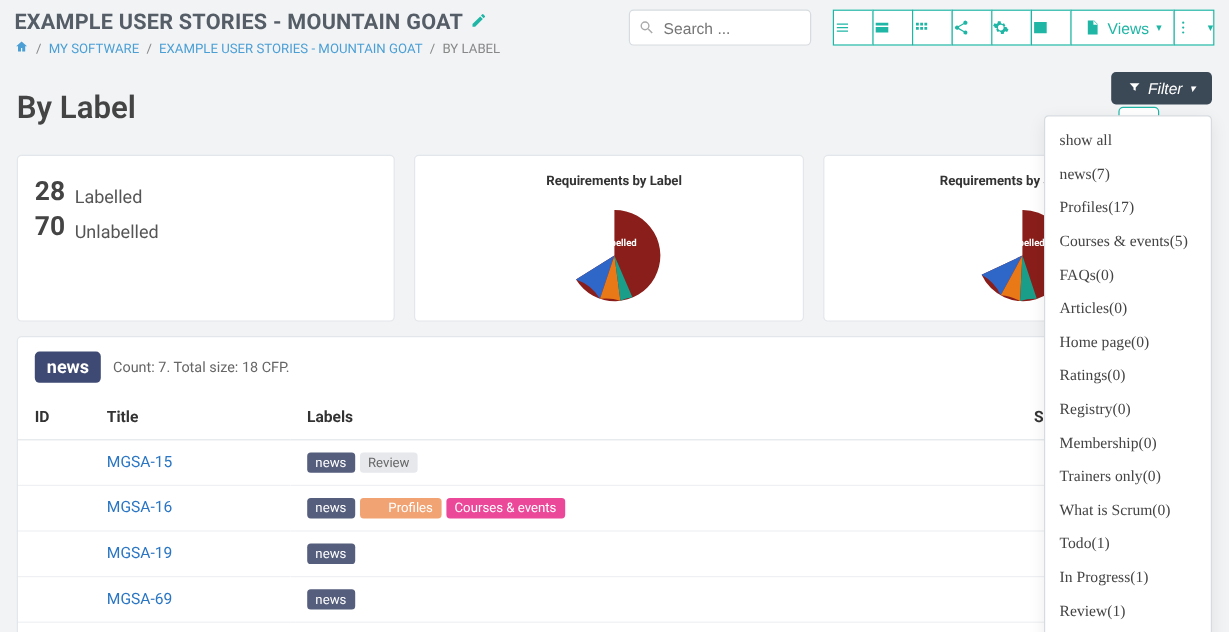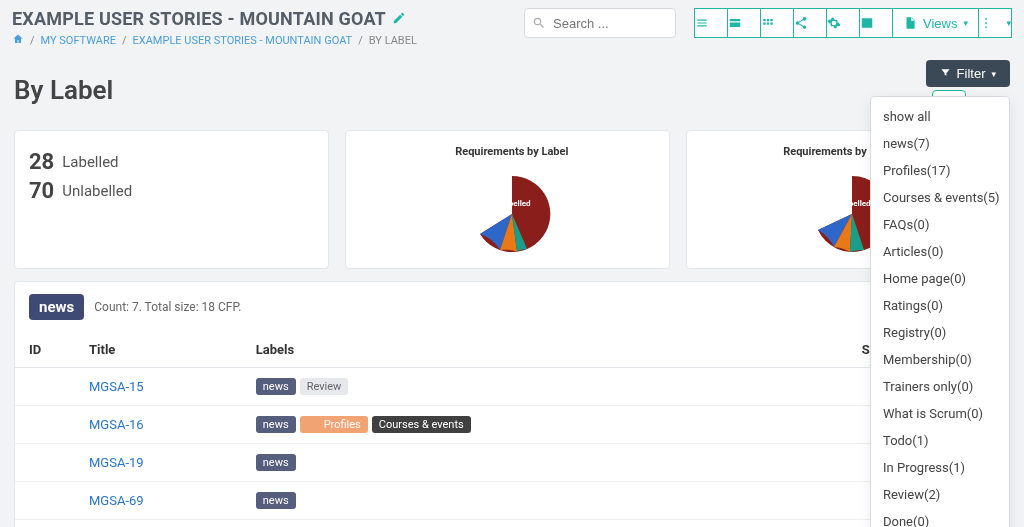--- a/index.html
+++ b/index.html
@@ -17,52 +17,52 @@
   .search-wrap input { width:152px; height:30px; border:1px solid #d7dbe0; border-radius:4px; padding:4px 8px 4px 28px; font-size:13px; background:#fff; }
   .search-wrap svg { position:absolute; left:8px; top:8px; width:14px; height:14px; fill:#aaa;}
   .tb-tools { display:flex; gap:0; margin-left:8px;}
   .tool-btn { border:1px solid #1fb6a5; background:#fff; color:#1fb6a5; height:30px; min-width:34px; display:flex; align-items:center; justify-content:space-between; font-size:13px; cursor:pointer; }
   .tool-btn + .tool-btn { margin-left:-1px; }
   .tool-btn svg { width:14px; height:14px; fill:#1fb6a5; }
   .tool-btn.views { padding:0 10px; gap:6px; }
   .tool-btn.views span.caret{ font-size:9px;}
   .page-heading { font-size:26px; color:#444; font-weight:600; padding:6px 14px 10px 14px; display:flex; align-items:center;}
   .page-heading .filter-wrap { margin-left:auto; position:relative;}
-  .filter-btn { background:#3b4856; color:#fff; border:none; border-radius:4px; font-size:13px; padding:6px 14px; display:flex; align-items:center; gap:6px; cursor:pointer;}
+  .filter-btn { background:#3b4856; color:#fff; border:none; border-radius:4px; font-size:13px; padding:6px 14px; display:flex; align-items:center; gap:6px; cursor:pointer;font-style:italic;}
   .filter-btn svg{ width:11px; height:11px; fill:#fff;}
   .filter-btn .caret{ font-size:9px;}
   .more-dots { border:1px solid #1fb6a5; background:#fff; color:#1fb6a5; height:30px; width:34px; display:inline-flex; align-items:center; justify-content:center; border-radius:4px; margin-left:6px; cursor:pointer;}
   .boards { display:flex; gap:16px; padding:0 14px 12px 14px;}
   .card { background:#fff; border:1px solid #e3e6ea; border-radius:4px; padding:14px; }
   .card.summary { flex:0 0 315px; }
   .card.chart { flex:1; min-width:0;padding-left:23px; }
-  .summary-line{ display:flex; align-items:center; gap:8px; margin:4px 0; }
+  .summary-line{ display:flex; align-items:flex-end; gap:8px; margin:4px 0; }
   .summary-line .num{ font-size:22px; font-weight:700; color:#444;}
   .summary-line .lbl{ font-size:15px; color:#555;}
   .chart-title{ text-align:center; font-size:11px; font-weight:700; color:#333; margin-bottom:6px;}
   .pie{ display:block; margin:0 auto;}
   .table-card { margin:0 14px 14px 14px; background:#fff; border:1px solid #e3e6ea; border-radius:4px;}
   .table-head { padding:12px 14px; display:flex; align-items:center; gap:10px;}
   .tag-chip { background:#3e4a73; color:#fff; font-size:15px; font-weight:700; padding:4px 10px; border-radius:4px;}
   .table-head .meta{ font-size:12px; color:#666;}
   table { width:100%; border-collapse:collapse; }
   thead th { text-align:left; font-size:13px; font-weight:700; color:#333; padding:10px 14px; border-bottom:1px solid #e3e6ea;}
   thead th.size{ text-align:right; padding-right:30px;}
   tbody td { padding:10px 14px; border-top:1px solid #eef0f3; font-size:13px; vertical-align:middle;}
   tbody td.idcol{ width:60px;}
   tbody td.title a{ color:#2a76c4; text-decoration:none;}
   tbody td.size{ text-align:right; padding-right:30px; color:#444;}
   tbody td.badge-col{ width:56px; text-align:center;}
   .pill{ display:inline-block; font-size:11px; padding:2px 7px; border-radius:3px; background:#555e7d; color:#fff; margin-right:4px;}
   .pill.review{ background:#e6e8ec; color:#666;}
   .pill.profiles{ background:#f2a373;padding-left:24px; }
-  .pill.courses{ background:#404040; }
+  .pill.courses{ background:#ec4899; }
 
   .dropdown { position:absolute; right:14px; top:96px; width:140px; background:#fff; border:1px solid #d7dbe0; border-radius:4px; box-shadow:0 4px 14px rgba(0,0,0,.08); padding:6px 0; z-index:20;}
-  .dropdown .item{ padding:6px 12px; font-size:13px; color:#444; cursor:pointer; white-space:nowrap;}
+  .dropdown .item{ padding:6px 12px; font-size:13px; color:#444; cursor:pointer; white-space:nowrap;font-family:Liberation Serif, serif;}
 </style>
 </head>
 <body>
 
 <div class="topbar">
   <div class="tb-left">
     <div class="tb-title">
       <span>EXAMPLE USER STORIES - MOUNTAIN GOAT</span>
       <span><svg viewBox="0 0 24 24">
             <path fill="#1fb6a5" d="M3 17.25V21h3.75l11-11-3.75-3.75-11 11zM20.7 7.04a1 1 0 0 0 0-1.41l-2.34-2.34a1 1 0 0 0-1.41 0l-1.83 1.83 3.75 3.75 1.83-1.83z"></path>
@@ -262,15 +262,15 @@
     <div class="item">FAQs(0)</div>
     <div class="item">Articles(0)</div>
     <div class="item">Home page(0)</div>
     <div class="item">Ratings(0)</div>
     <div class="item">Registry(0)</div>
     <div class="item">Membership(0)</div>
     <div class="item">Trainers only(0)</div>
     <div class="item">What is Scrum(0)</div>
     <div class="item">Todo(1)</div>
     <div class="item">In Progress(1)</div>
-    <div class="item">Review(2)</div>
+    <div class="item">Review(1)</div>
     <div class="item">Done(0)</div>
   </div>
 
 </body></html>

